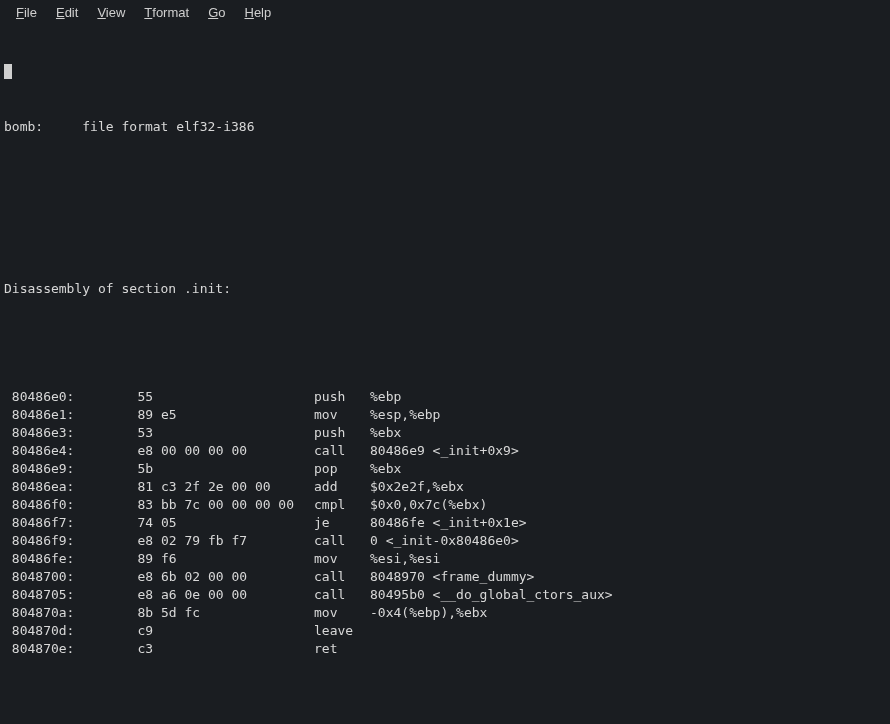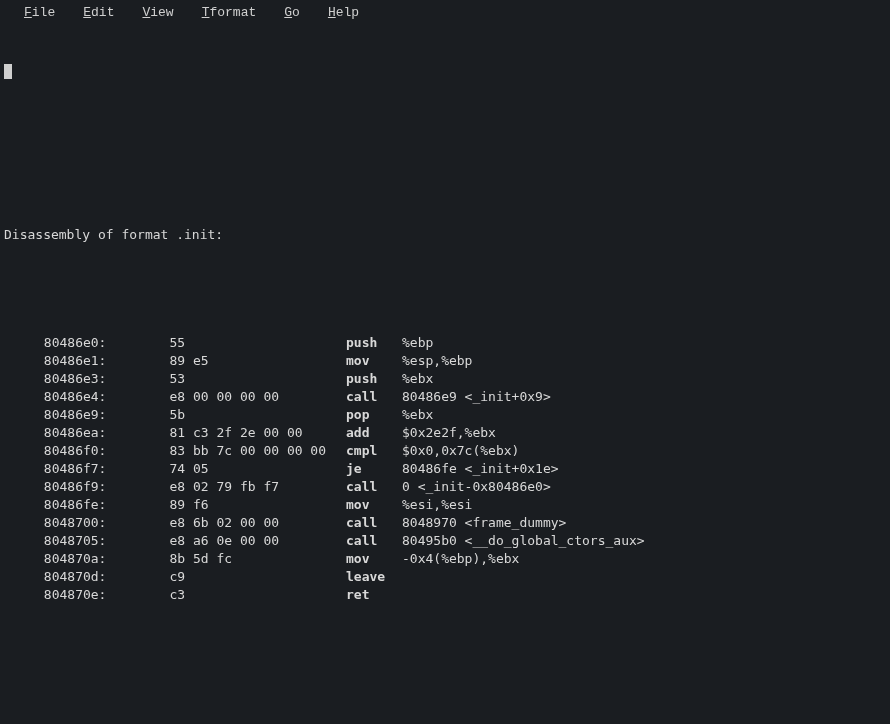--- a/index.html
+++ b/index.html
@@ -9,23 +9,23 @@
     height: 724px;
     background: #1a1d21;
     color: #d8d8d8;
     font-family: "DejaVu Sans Mono", "Liberation Mono", Consolas, monospace;
     font-size: 13px;
     line-height: 18px;
     overflow: hidden;
   }
   .menubar {
     display: flex;
-    gap: 12px;
-    padding: 2px 4px 4px 16px;
-    font-family: Liberation Mono, monospace;
+    gap: 3px;
+    padding: 2px 4px 4px 8px;
+    font-family: Liberation Sans, sans-serif;
     font-size: 13px;
     color: #cfcfcf;
   }
   .menubar .item {
     padding: 2px 8px;
     cursor: default;
   }
   .menubar .item .mn {
     text-decoration: underline;
   }
@@ -36,42 +36,43 @@
   .cursor-block {
     display: inline-block;
     width: 8px;
     height: 15px;
     background: #cfcfcf;
     vertical-align: text-bottom;
     margin-bottom: 1px;
   }
   .row { white-space: pre; }
   .row span { white-space: pre; }
-  .col-addr   { display:inline-block; width: 110px; margin-left: 32px; }
+  .col-addr   { display:inline-block; width: 110px; }
   .col-bytes  { display:inline-block; width: 200px; }
-  .col-mnem   { display:inline-block; width: 56px; font-weight: bold;  }
+  .col-mnem   { display:inline-block; width: 56px;  }
   .col-ops    { display:inline-block; }
 </style>
 </head>
 <body>
 
 <div class="menubar">
   <div class="item"><span class="mn">F</span><span>ile</span></div>
   <div class="item"><span class="mn">E</span><span>dit</span></div>
   <div class="item"><span class="mn">V</span><span>iew</span></div>
   <div class="item"><span class="mn">T</span><span>format</span></div>
   <div class="item"><span class="mn">G</span><span>o</span></div>
   <div class="item"><span class="mn">H</span><span>elp</span></div>
 </div>
 
 <div class="terminal">
   <div class="row"><span class="cursor-block"></span></div>
+  <div class="row">bomb:     file format elf32-i386</div>
   <div class="row">&nbsp;</div>
   <div class="row">&nbsp;</div>
-  <div class="row">Disassembly of format .init:</div>
+  <div class="row">Disassembly of section .init:</div>
   <div class="row">&nbsp;</div>
   <div id="init-rows"><div class="row"><span class="col-addr"> 80486e0:</span><span class="col-bytes">   55</span><span class="col-mnem">push</span><span class="col-ops">%ebp</span></div><div class="row"><span class="col-addr"> 80486e1:</span><span class="col-bytes">   89 e5</span><span class="col-mnem">mov</span><span class="col-ops">%esp,%ebp</span></div><div class="row"><span class="col-addr"> 80486e3:</span><span class="col-bytes">   53</span><span class="col-mnem">push</span><span class="col-ops">%ebx</span></div><div class="row"><span class="col-addr"> 80486e4:</span><span class="col-bytes">   e8 00 00 00 00</span><span class="col-mnem">call</span><span class="col-ops">80486e9 &lt;_init+0x9&gt;</span></div><div class="row"><span class="col-addr"> 80486e9:</span><span class="col-bytes">   5b</span><span class="col-mnem">pop</span><span class="col-ops">%ebx</span></div><div class="row"><span class="col-addr"> 80486ea:</span><span class="col-bytes">   81 c3 2f 2e 00 00</span><span class="col-mnem">add</span><span class="col-ops">$0x2e2f,%ebx</span></div><div class="row"><span class="col-addr"> 80486f0:</span><span class="col-bytes">   83 bb 7c 00 00 00 00</span><span class="col-mnem">cmpl</span><span class="col-ops">$0x0,0x7c(%ebx)</span></div><div class="row"><span class="col-addr"> 80486f7:</span><span class="col-bytes">   74 05</span><span class="col-mnem">je</span><span class="col-ops">80486fe &lt;_init+0x1e&gt;</span></div><div class="row"><span class="col-addr"> 80486f9:</span><span class="col-bytes">   e8 02 79 fb f7</span><span class="col-mnem">call</span><span class="col-ops">0 &lt;_init-0x80486e0&gt;</span></div><div class="row"><span class="col-addr"> 80486fe:</span><span class="col-bytes">   89 f6</span><span class="col-mnem">mov</span><span class="col-ops">%esi,%esi</span></div><div class="row"><span class="col-addr"> 8048700:</span><span class="col-bytes">   e8 6b 02 00 00</span><span class="col-mnem">call</span><span class="col-ops">8048970 &lt;frame_dummy&gt;</span></div><div class="row"><span class="col-addr"> 8048705:</span><span class="col-bytes">   e8 a6 0e 00 00</span><span class="col-mnem">call</span><span class="col-ops">80495b0 &lt;__do_global_ctors_aux&gt;</span></div><div class="row"><span class="col-addr"> 804870a:</span><span class="col-bytes">   8b 5d fc</span><span class="col-mnem">mov</span><span class="col-ops">-0x4(%ebp),%ebx</span></div><div class="row"><span class="col-addr"> 804870d:</span><span class="col-bytes">   c9</span><span class="col-mnem">leave</span><span class="col-ops"></span></div><div class="row"><span class="col-addr"> 804870e:</span><span class="col-bytes">   c3</span><span class="col-mnem">ret</span><span class="col-ops"></span></div></div>
   
   
   
   
   
   
   
   

